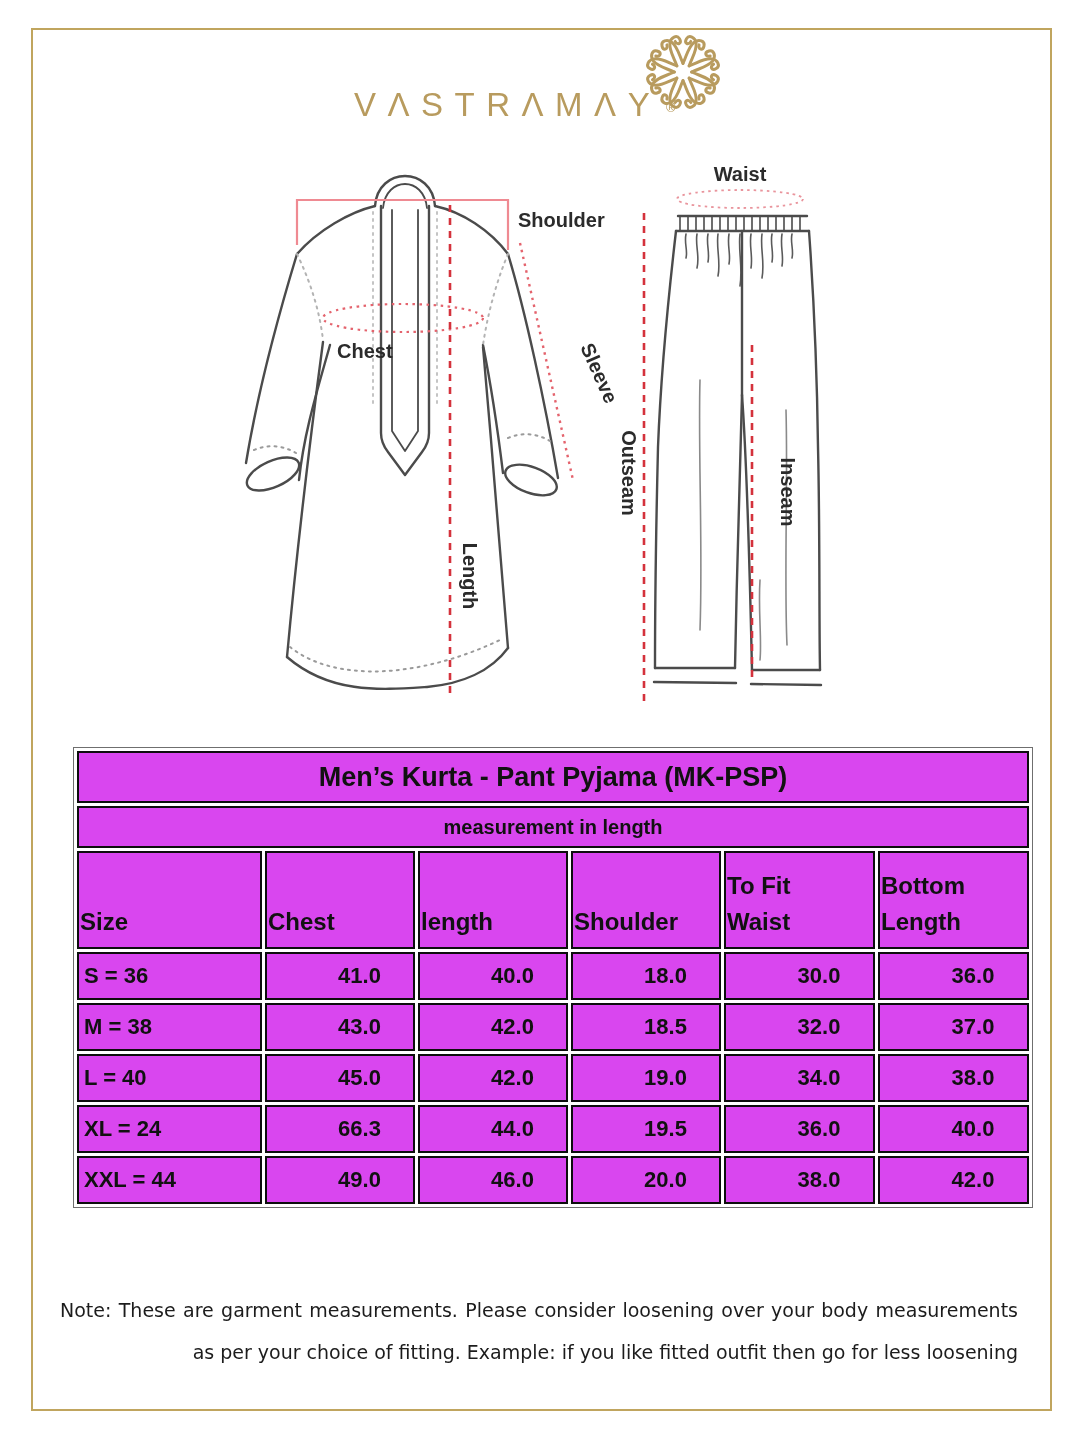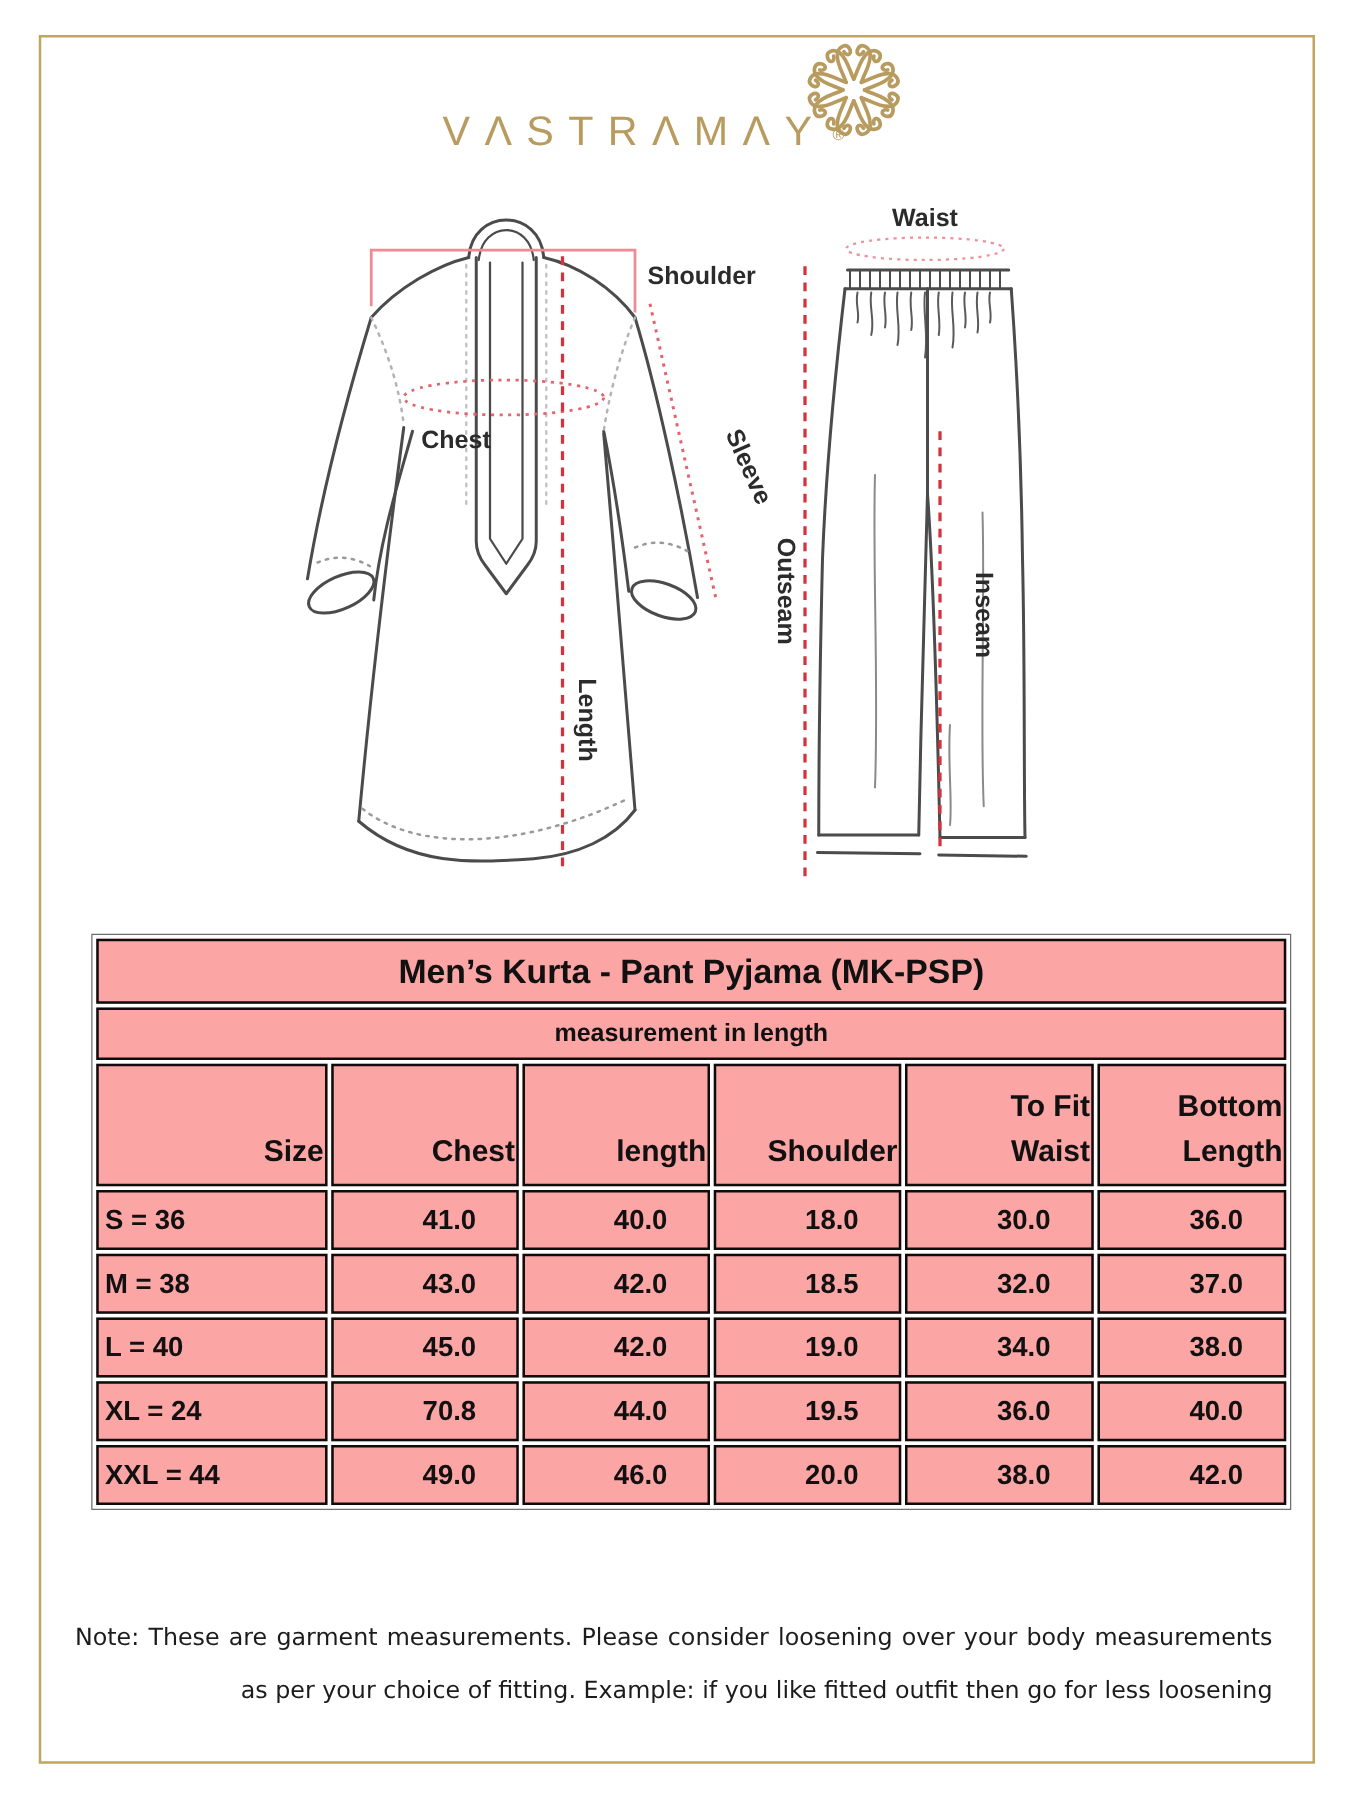--- a/index.html
+++ b/index.html
@@ -37,27 +37,27 @@
     font-size:20px;font-weight:600;fill:#2b2b2b;
   }
   
   table.size-table{
     position:absolute;left:73px;top:747px;width:937px;
     border-collapse:separate;border-spacing:3px;
     background:#ffffff;border:1px solid #6f6f6f;
     table-layout:fixed;
   }
   table.size-table td,table.size-table th{
-    border:2px solid #0d0d0d;background:#fca5a5;color:var(--ink);
+    border:2px solid #0d0d0d;background:#d946ef;color:var(--ink);
     font-family:"Liberation Sans",sans-serif;
   }
   .t-title{height:46px;text-align:center;font-size:27px;font-weight:700;}
   .t-sub{height:36px;text-align:center;font-size:20px;font-weight:700;}
   th.col-h{
-    height:86px;vertical-align:bottom;text-align:right;
+    height:86px;vertical-align:bottom;text-align:left;
     font-size:24px;font-weight:700;line-height:1.5;
     white-space:pre-line;padding-bottom:7px;
   }
   td.size-cell{
     height:42px;text-align:left;vertical-align:middle;
     font-size:22px;font-weight:700;padding-left:5px;
   }
   td.num-cell{
     height:42px;text-align:center;vertical-align:middle;
     font-size:22px;font-weight:700;padding-left:40px;
@@ -262,21 +262,21 @@
         <tr>
           <td class="size-cell">L = 40</td>
           <td class="num-cell">45.0</td>
           <td class="num-cell">42.0</td>
           <td class="num-cell">19.0</td>
           <td class="num-cell">34.0</td>
           <td class="num-cell">38.0</td>
         </tr>
         <tr>
           <td class="size-cell">XL = 24</td>
-          <td class="num-cell">70.8</td>
+          <td class="num-cell">66.3</td>
           <td class="num-cell">44.0</td>
           <td class="num-cell">19.5</td>
           <td class="num-cell">36.0</td>
           <td class="num-cell">40.0</td>
         </tr>
         <tr>
           <td class="size-cell">XXL = 44</td>
           <td class="num-cell">49.0</td>
           <td class="num-cell">46.0</td>
           <td class="num-cell">20.0</td>

